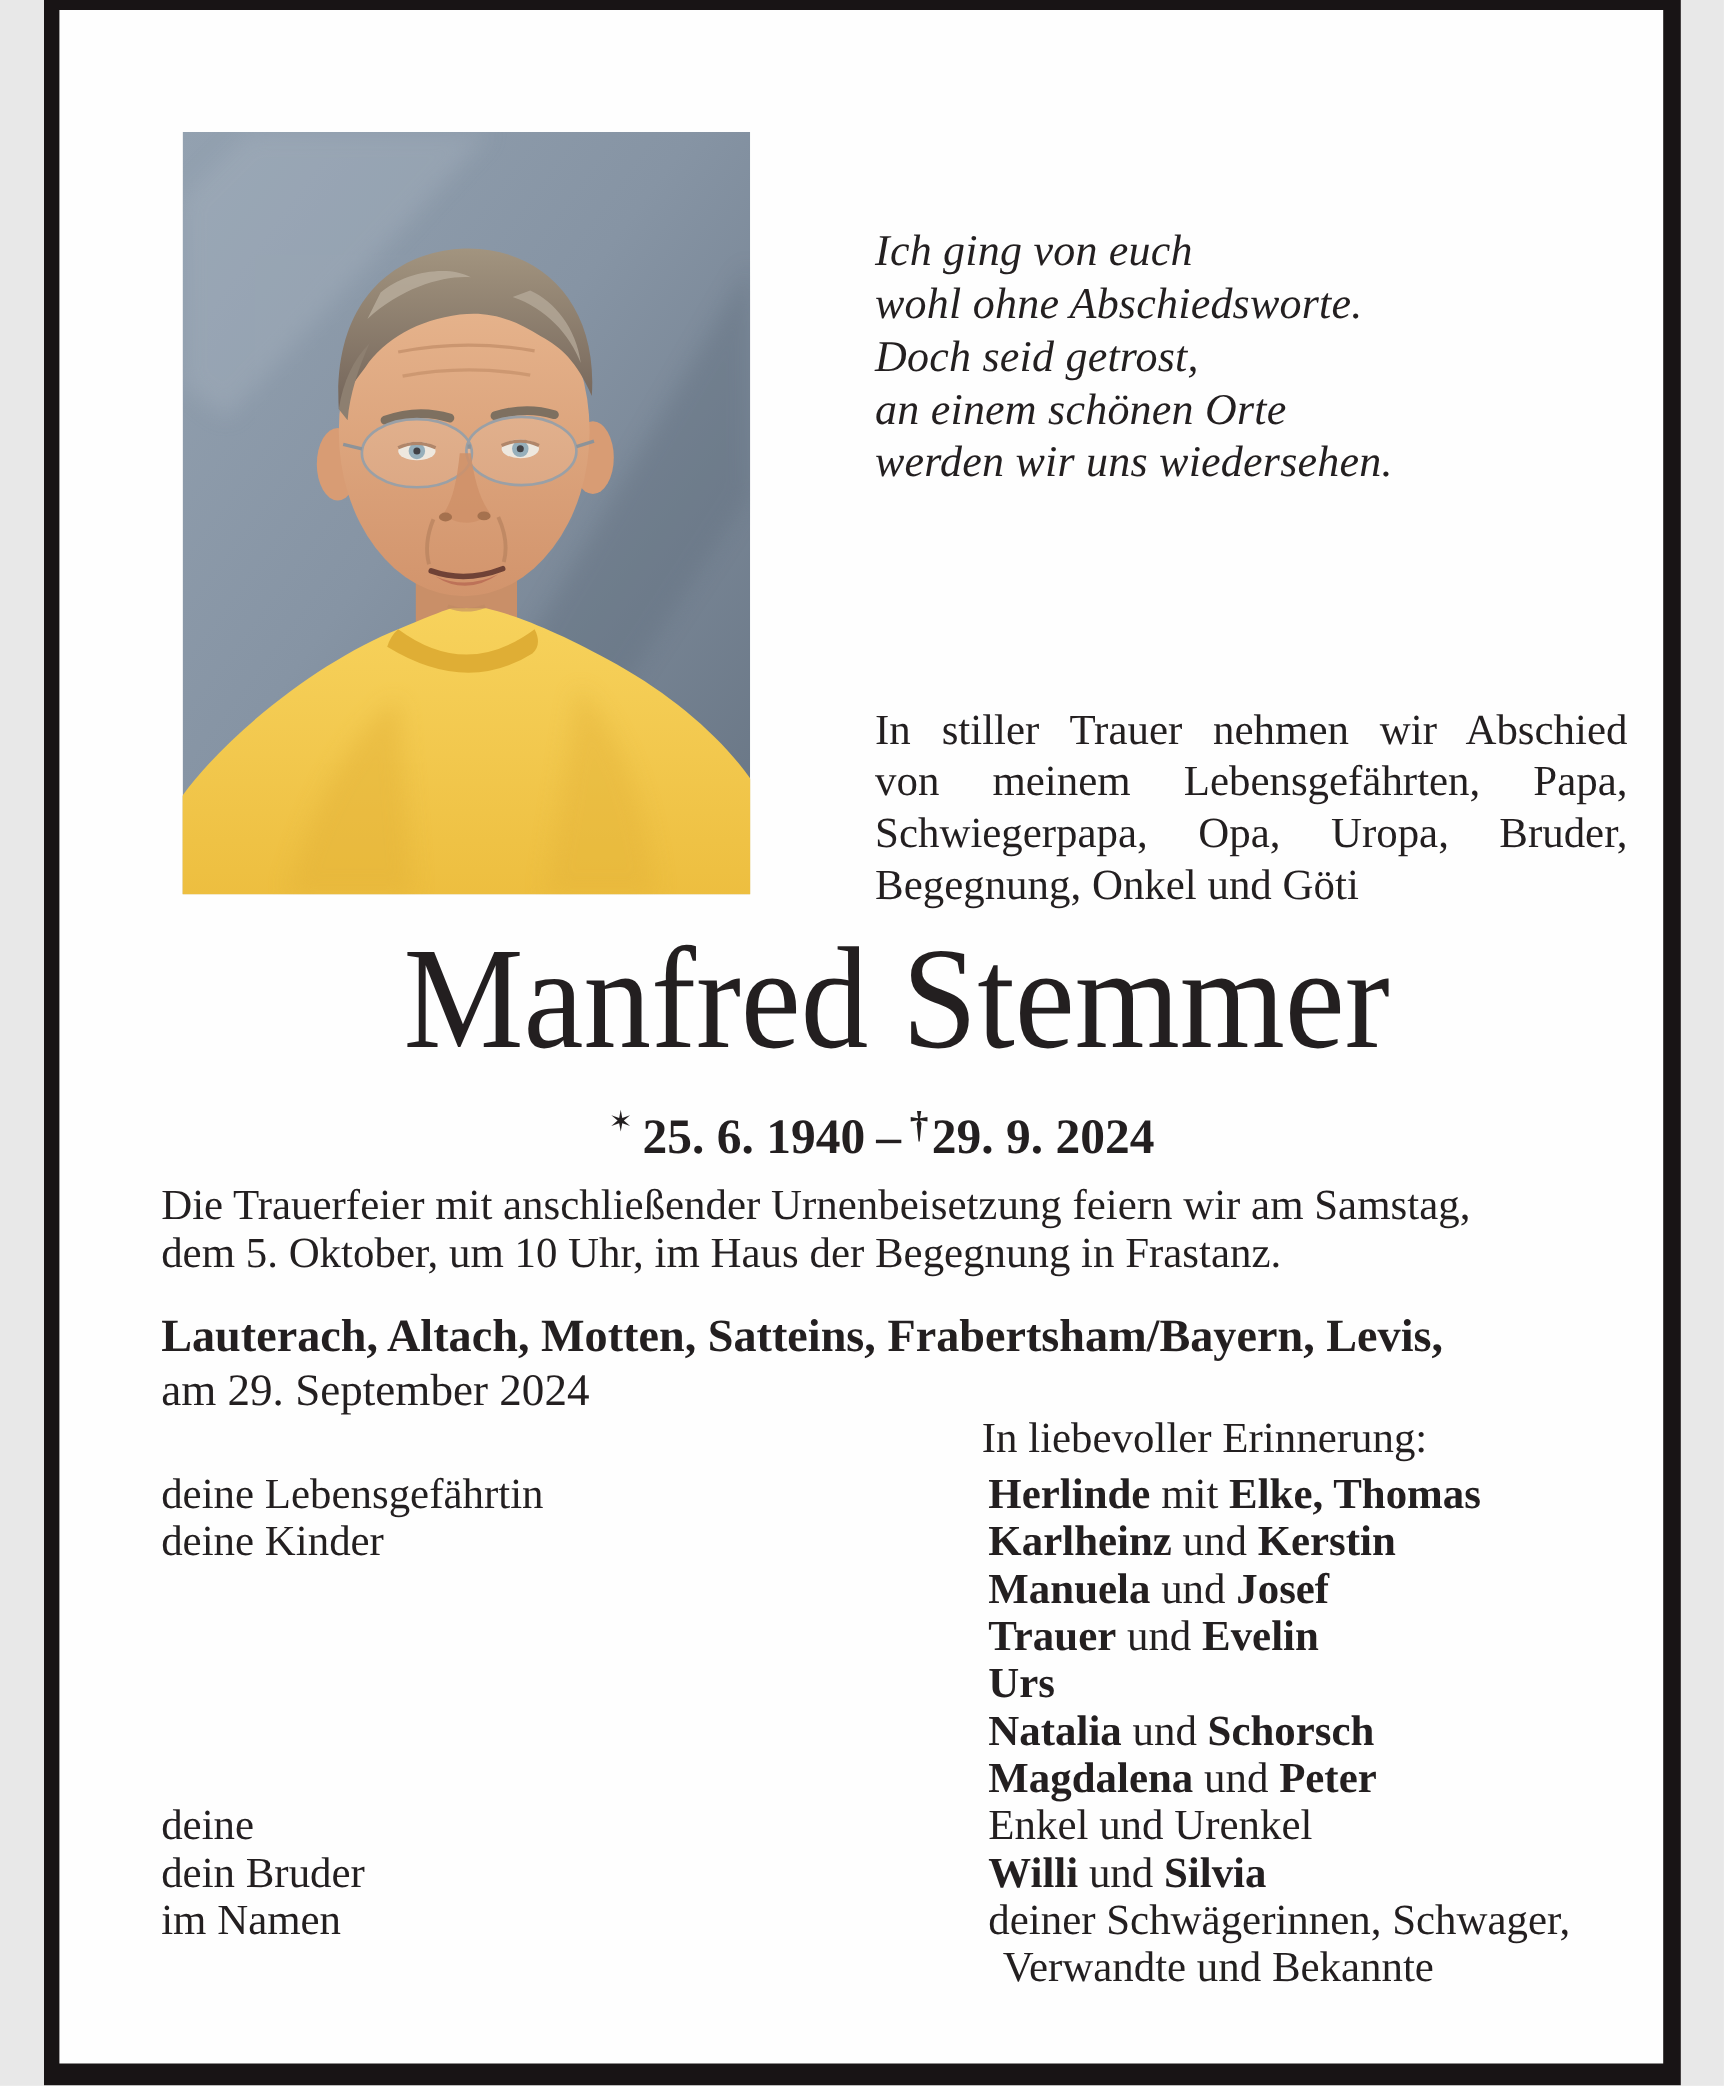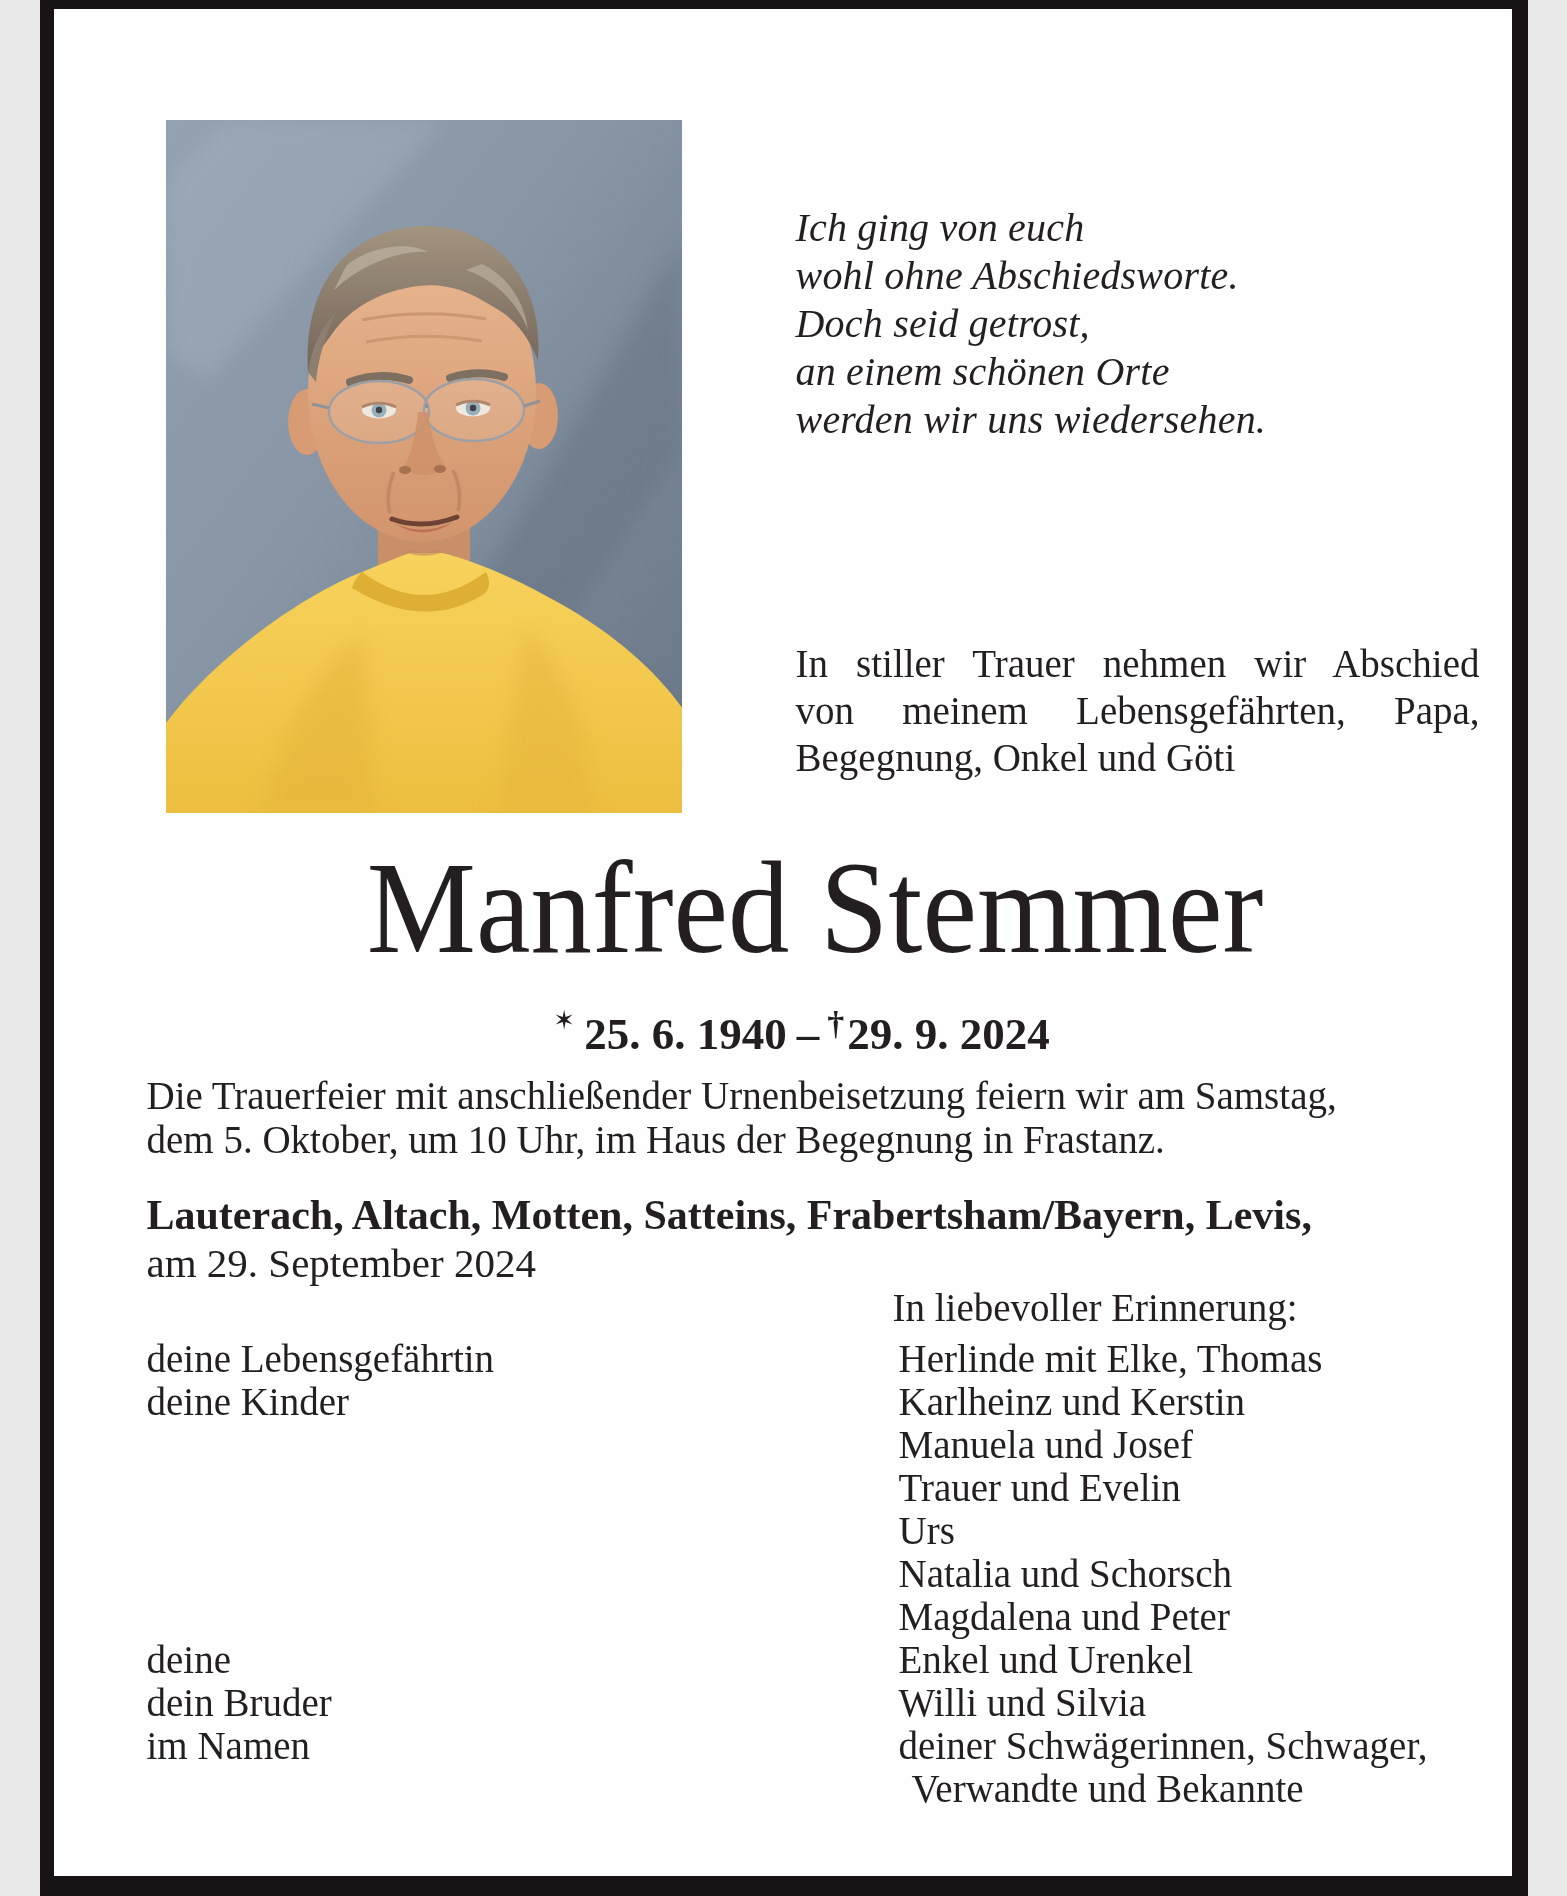--- a/index.html
+++ b/index.html
@@ -32,21 +32,21 @@
   .funeral{left:93px;top:1065px;font-size:39px;line-height:44px;white-space:nowrap;}
   .places{left:93px;top:1183px;font-size:42px;line-height:46px;font-weight:bold;white-space:nowrap;}
   .notice-date{left:93px;top:1231px;font-size:41px;line-height:46px;white-space:nowrap;}
   .remember{left:839px;top:1277px;font-size:39px;line-height:43px;white-space:nowrap;}
   
   .family{left:93px;top:1328px;font-size:39px;line-height:43px;}
   .frow{display:flex;}
   .flabel{width:738px;text-align:left;flex:none;white-space:nowrap;}
   .fval{padding-left:14px;white-space:nowrap;}
   .fval.indent{padding-left:27px;}
-  .bn{font-weight:normal;}
+  .bn{font-weight:bold;}
 </style>
 </head>
 <body>
 
 <div class="page">
 
   <div class="abs photo">
     <svg viewBox="0 0 516 693" preserveAspectRatio="none">
       <defs>
         <linearGradient id="bg" x1="0" y1="0" x2="1" y2="1">
@@ -132,20 +132,21 @@
     <div>Ich ging von euch</div>
     <div>wohl ohne Abschiedsworte.</div>
     <div>Doch seid getrost,</div>
     <div>an einem schönen Orte</div>
     <div>werden wir uns wiedersehen.</div>
   </div>
 
   <div class="abs intro">
     <div class="jl">In stiller Trauer nehmen wir Abschied</div>
     <div class="jl">von meinem Lebensgefährten, Papa,</div>
+    <div class="jl">Schwiegerpapa, Opa, Uropa, Bruder,</div>
     <div class="last">Begegnung, Onkel und Göti</div>
   </div>
 
   <h1 class="abs name"><span class="scale">Manfred Stemmer</span></h1>
 
   <div class="abs dates">
     <span class="sym-star">✶</span><span>25. 6. 1940</span><span class="sep">–</span><span class="sym-cross">†</span><span>29. 9. 2024</span>
   </div>
 
   <div class="abs funeral">

